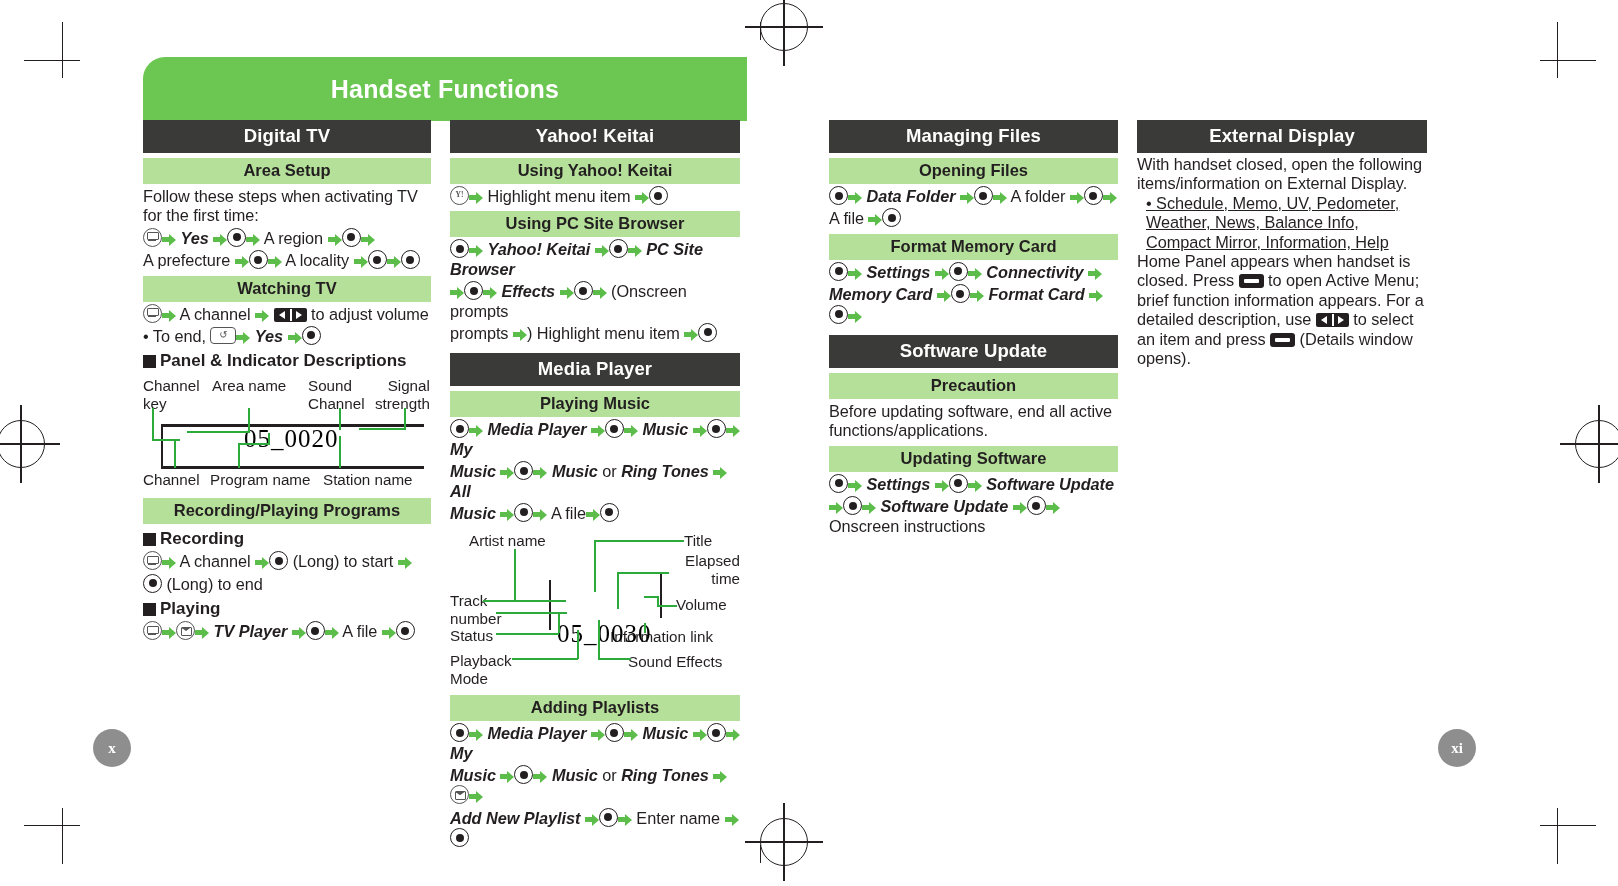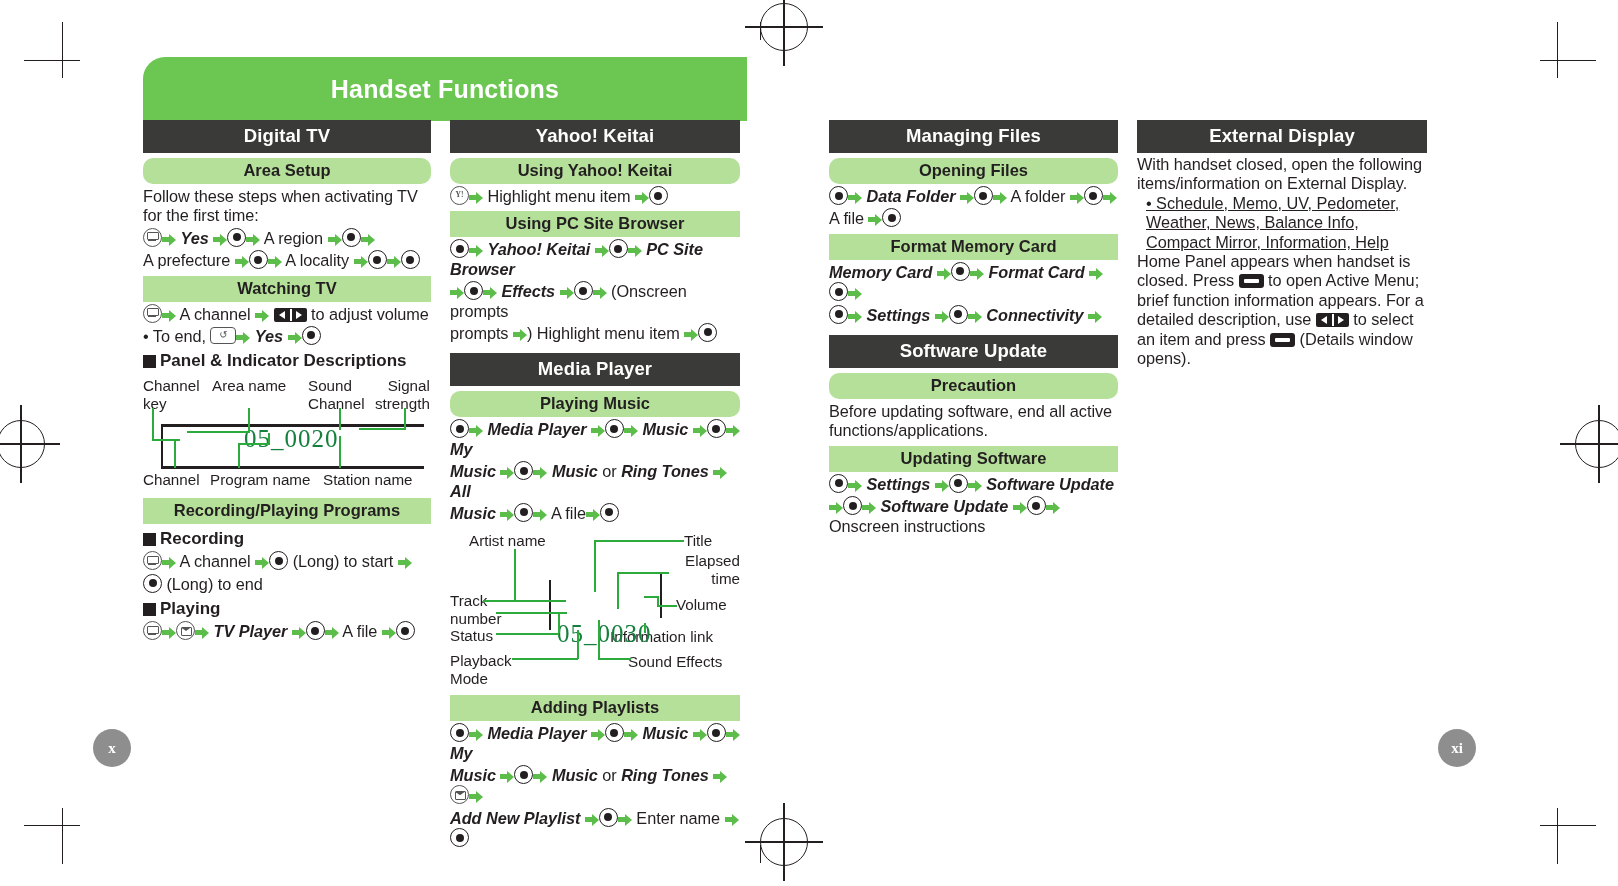--- a/index.html
+++ b/index.html
@@ -38,21 +38,21 @@
   .col-4{left:1137px;width:290px;}
 
   .bar-dark{
     background:#3a3a38;color:#fff;font-weight:bold;font-size:18.5px;
     text-align:center;padding:5px 0 6px;letter-spacing:.1px;
   }
   .bar-green{
     background:#b5e09a;color:#231f20;font-weight:bold;font-size:16.5px;
     text-align:center;padding:3px 0 4px;margin-top:5px;
   }
-  .bar-dark + .bar-green{margin-top:5px;border-radius:10px;}
+  .bar-dark + .bar-green{margin-top:5px;}
 
   p.body{
     font-size:16.3px;line-height:1.19;margin:3px 0 0;
     letter-spacing:-0.05px;
   }
   p.body.tight{margin-top:2px;}
   .subhead{
     font-size:17px;font-weight:bold;margin:5px 0 0;display:flex;align-items:center;
   }
   .sq{display:inline-block;width:13px;height:13px;background:#231f20;margin-right:4px;}
@@ -102,21 +102,21 @@
   .arw:after{content:"";position:absolute;right:0;top:1px;
      border-top:6.5px solid transparent;border-bottom:6.5px solid transparent;
      border-left:7px solid #5cbd4a;}
 
   
   .diagram{position:relative;}
   .dg-label{position:absolute;font-size:15.2px;line-height:1.14;white-space:pre-line;}
   .dg-line{position:absolute;background:#2cab3c;}
   .dg-black{position:absolute;background:#231f20;}
   .dg-screen{position:absolute;font-family:"Liberation Serif",serif;
-     font-size:25px;color:#15803d;letter-spacing:1px;}
+     font-size:25px;color:#000000;letter-spacing:1px;}
 
   
   .pagenum{position:absolute;width:38px;height:38px;border-radius:50%;
      background:#8e8e8e;color:#fff;font-weight:bold;font-size:15px;
      display:flex;align-items:center;justify-content:center;
      font-family:"Liberation Serif",serif;}
 </style>
 </head>
 <body>
 
@@ -379,31 +379,31 @@
       <span>A folder</span>
       <span class="arw"></span><span class="k k-center"></span><span class="arw"></span>
     </p>
     <p class="body tight">
       <span>A file</span>
       <span class="arw"></span><span class="k k-center"></span>
     </p>
 
     <div class="bar-green">Format Memory Card</div>
     <p class="body tight">
-      <span class="it">Memory Card</span>
-      <span class="arw"></span><span class="k k-center"></span><span class="arw"></span>
-      <span class="it">Format Card</span>
-      <span class="arw"></span><span class="k k-center"></span><span class="arw"></span>
-    </p>
-    <p class="body tight">
       <span class="k k-center"></span><span class="arw"></span>
       <span class="it">Settings</span>
       <span class="arw"></span><span class="k k-center"></span><span class="arw"></span>
       <span class="it">Connectivity</span>
       <span class="arw"></span>
+    </p>
+    <p class="body tight">
+      <span class="it">Memory Card</span>
+      <span class="arw"></span><span class="k k-center"></span><span class="arw"></span>
+      <span class="it">Format Card</span>
+      <span class="arw"></span><span class="k k-center"></span><span class="arw"></span>
     </p>
 
     <div class="bar-dark" style="margin-top:10px;">Software Update</div>
 
     <div class="bar-green">Precaution</div>
     <p class="body">Before updating software, end all active functions/applications.</p>
 
     <div class="bar-green">Updating Software</div>
     <p class="body tight">
       <span class="k k-center"></span><span class="arw"></span>

